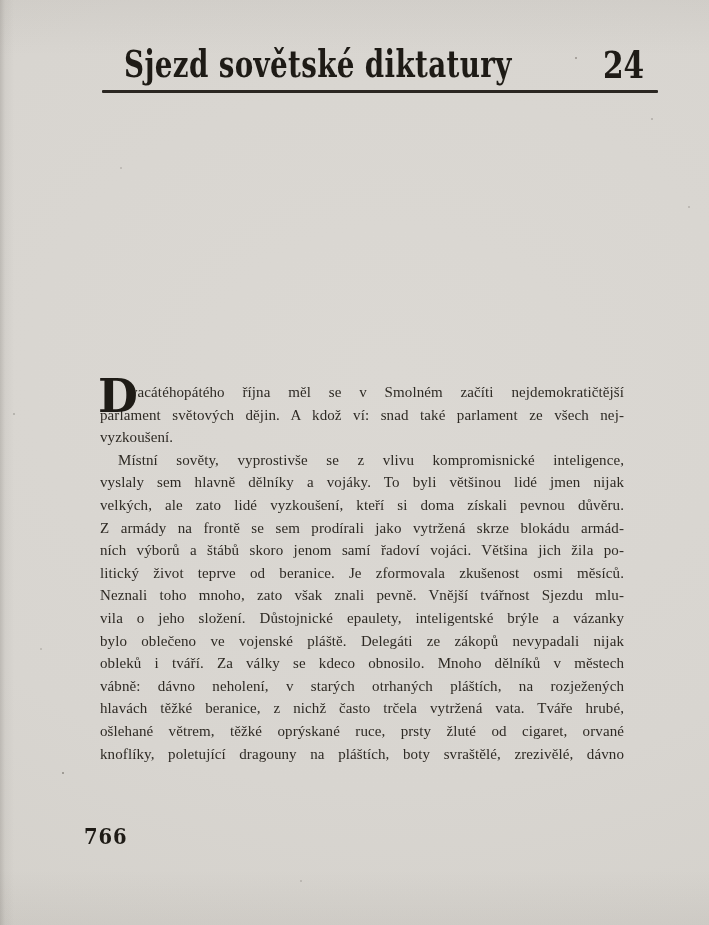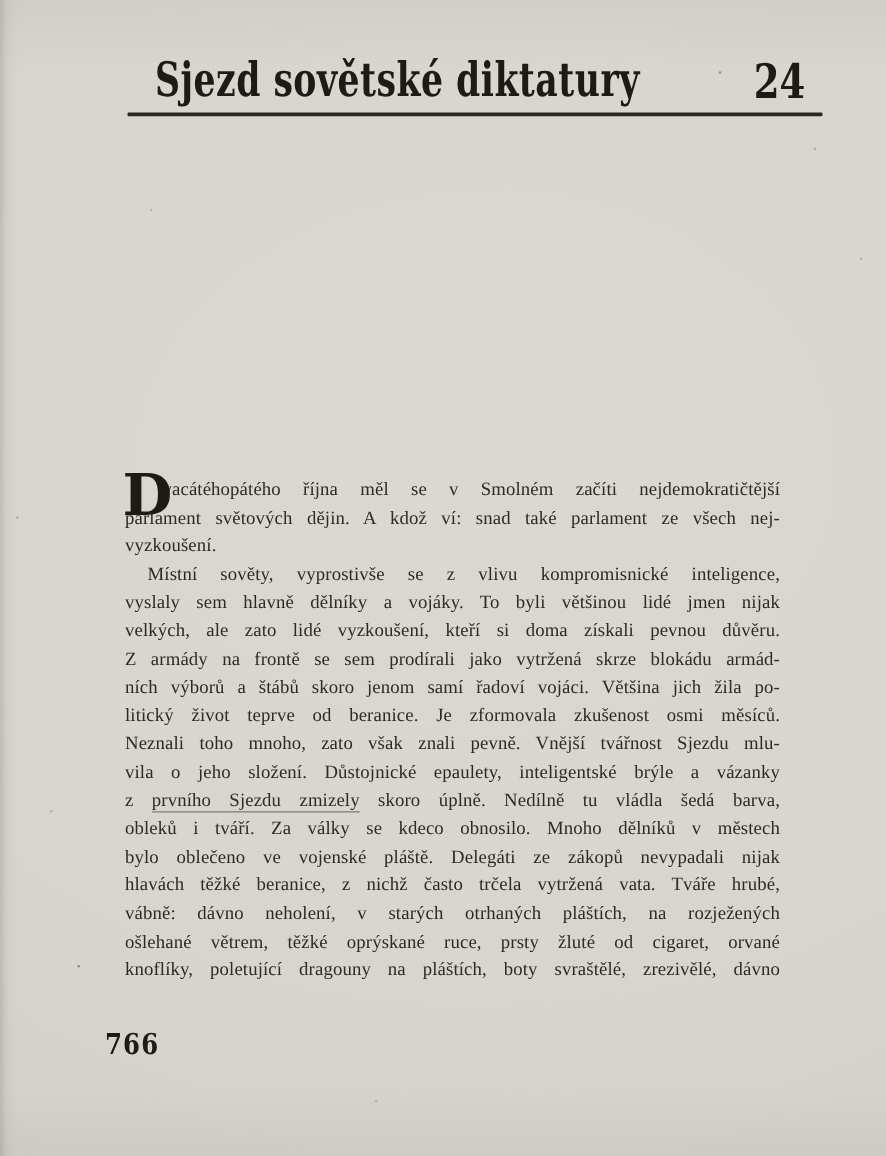--- a/index.html
+++ b/index.html
@@ -156,25 +156,24 @@
 
     <section class="paragraph">
       <div class="line indent-first">Místní sověty, vyprostivše se z vlivu kompromisnické inteligence,</div>
       <div class="line">vyslaly sem hlavně dělníky a vojáky. To byli většinou lidé jmen nijak</div>
       <div class="line">velkých, ale zato lidé vyzkoušení, kteří si doma získali pevnou důvěru.</div>
       <div class="line">Z armády na frontě se sem prodírali jako vytržená skrze blokádu armád-</div>
       <div class="line">ních výborů a štábů skoro jenom samí řadoví vojáci. Většina jich žila po-</div>
       <div class="line">litický život teprve od beranice. Je zformovala zkušenost osmi měsíců.</div>
       <div class="line">Neznali toho mnoho, zato však znali pevně. Vnější tvářnost Sjezdu mlu-</div>
       <div class="line">vila o jeho složení. Důstojnické epaulety, inteligentské brýle a vázanky</div>
-      <div class="line"><span>z </span><span class="pencil-underline">prvního Sjezdu zmizely</span><span> skoro úplně. Nedílně tu vládla šedá barva,</span></div>
+      <div class="line">bylo oblečeno ve vojenské pláště. Delegáti ze zákopů nevypadali nijak</div>
       <div class="line">obleků i tváří. Za války se kdeco obnosilo. Mnoho dělníků v městech</div>
-      <div class="line">bylo oblečeno ve vojenské pláště. Delegáti ze zákopů nevypadali nijak</div>
+      <div class="line">vábně: dávno neholení, v starých otrhaných pláštích, na rozježených</div>
       <div class="line">hlavách těžké beranice, z nichž často trčela vytržená vata. Tváře hrubé,</div>
-      <div class="line">vábně: dávno neholení, v starých otrhaných pláštích, na rozježených</div>
       <div class="line">ošlehané větrem, těžké oprýskané ruce, prsty žluté od cigaret, orvané</div>
       <div class="line">knoflíky, poletující dragouny na pláštích, boty svraštělé, zrezivělé, dávno</div>
     </section>
 
   </main>
 
   <div class="page-number">766</div>
 
 </div>
 

